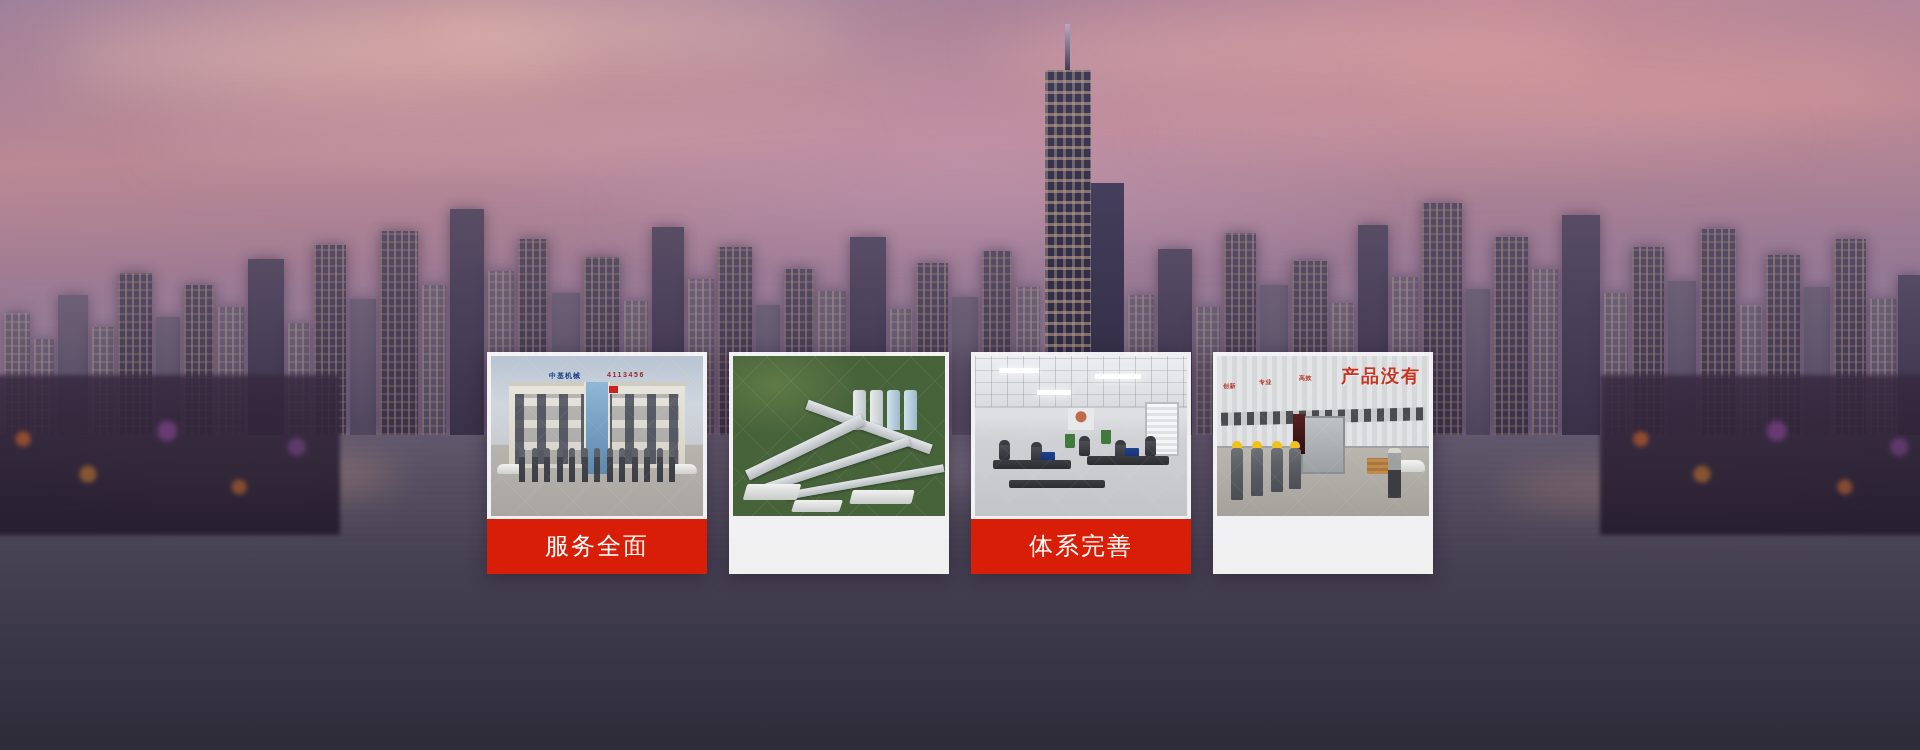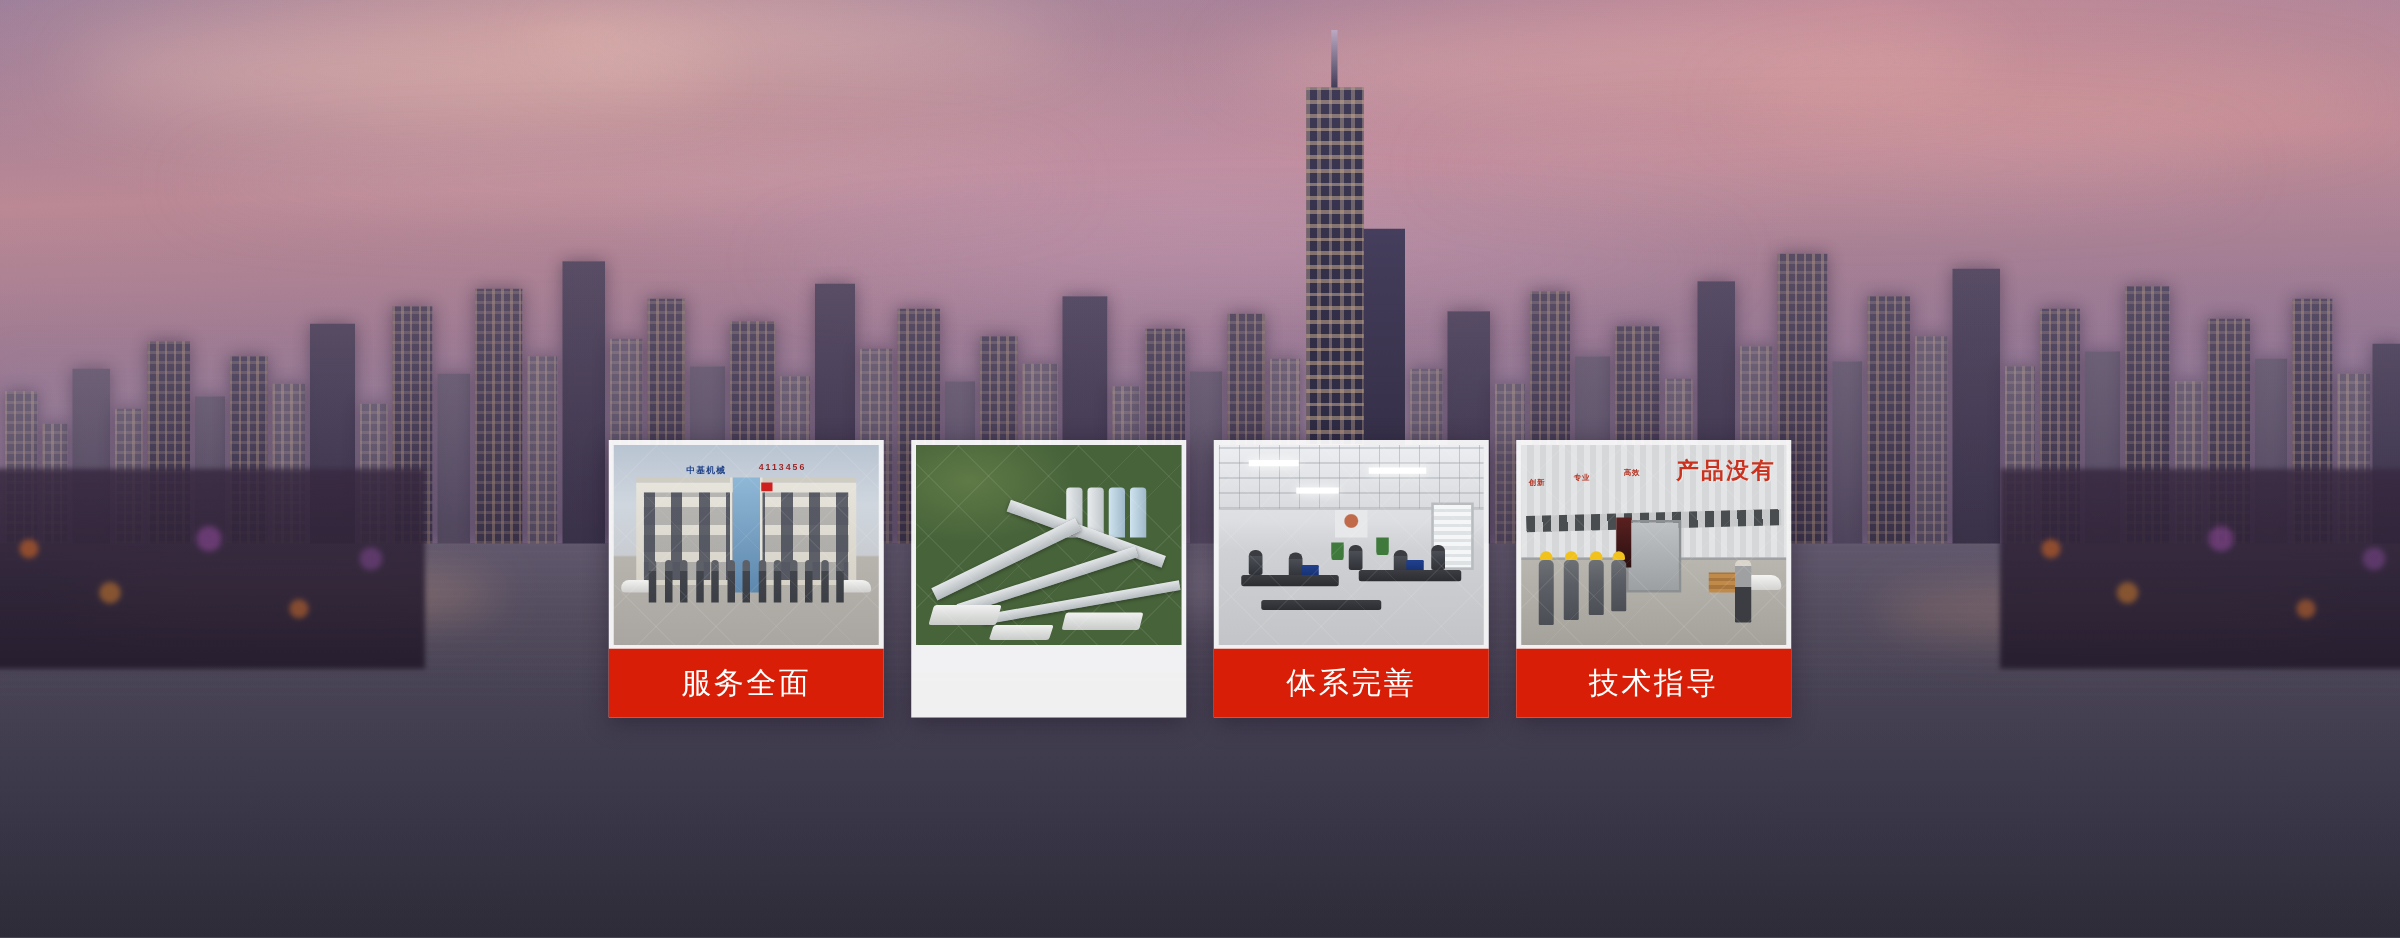--- a/index.html
+++ b/index.html
@@ -648,18 +648,17 @@
           <div class="door"></div>
           <div class="doorway"></div>
           <div class="lumber"></div>
           <div class="whitecar"></div>
           <div class="worker w-a"></div>
           <div class="worker w-b"></div>
           <div class="worker w-c"></div>
           <div class="worker w-d"></div>
           <div class="boss"></div>
         </div>
-        <div class="card-label">技术指导</div>
       </div>
 
     </div>
   </div>
 </div>
 
 </body></html>

